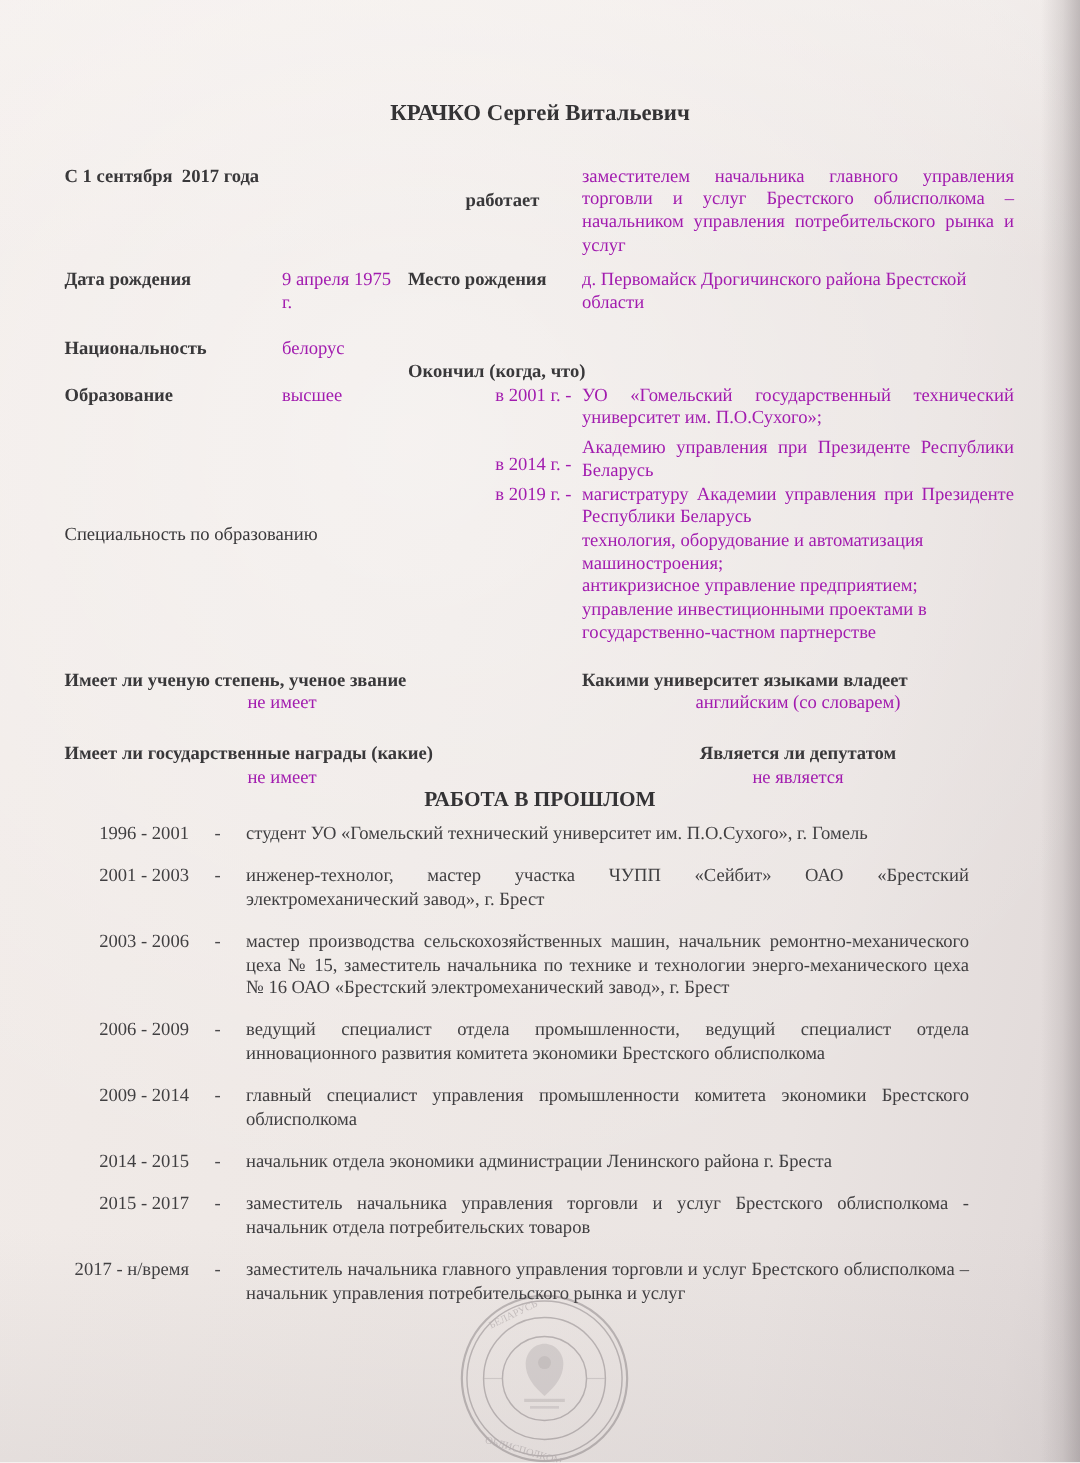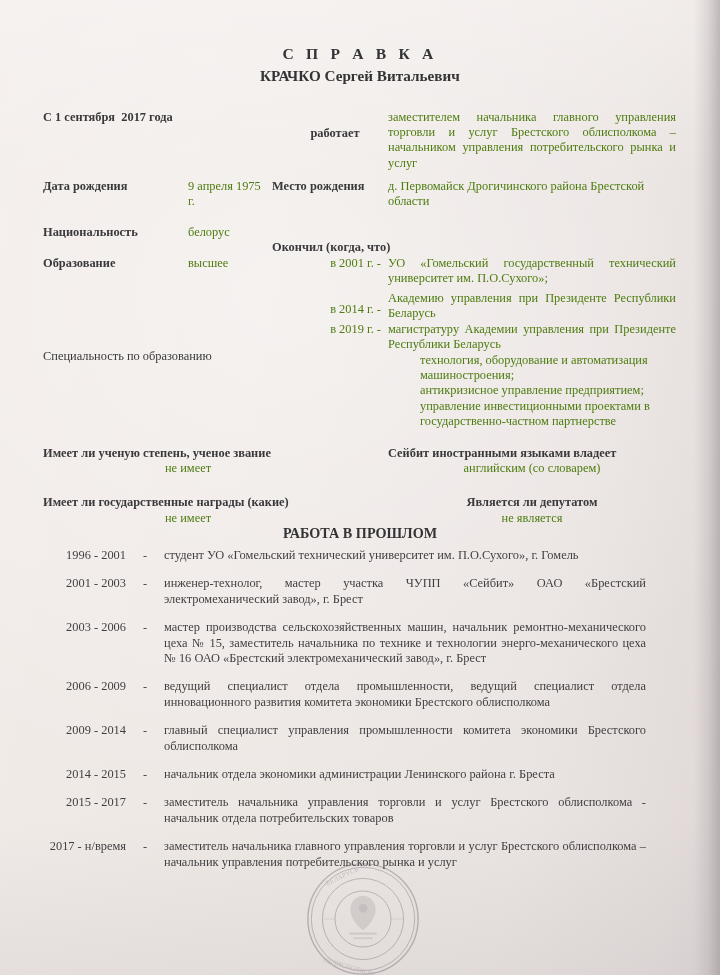--- a/index.html
+++ b/index.html
@@ -46,21 +46,21 @@
     position: relative;
     width: 720px;
     height: 975px;
   }
 
   
   .t {
     position: absolute;
     font-size: 12.4px;
     line-height: 15.2px;
-    color: #4d7c0f;
+    color: #a21caf;
     white-space: pre-wrap;
   }
   .b { font-weight: bold; color: #39383a; }
   .just { text-align: justify; text-align-last: left; }
 
   
   #title-spravka {
     left: 0; top: 46px; width: 720px;
     font-size: 15.6px;
     font-weight: bold;
@@ -94,21 +94,21 @@
   #education-label { left: 43px;  top: 256px; width: 150px; font-weight: bold; }
   #education-val   { left: 188px; top: 256px; width: 110px; }
 
   .grad-year { left: 295px; width: 86px; text-align: right; }
   .grad-text { left: 388px; width: 288px; }
   #grad-y0 { top: 256px; } #grad-t0 { top: 256px; }
   #grad-y1 { top: 291px; margin-top: 11px; } #grad-t1 { top: 291px; }
   #grad-y2 { top: 322px; } #grad-t2 { top: 322px; }
 
   #specialty-label { left: 43px;  top: 349px; width: 250px; font-weight: normal; }
-  #specialty-val   { left: 388px; top: 353px; width: 288px; margin-left: 32px; }
+  #specialty-val   { left: 388px; top: 353px; width: 288px; }
 
   #degree-label { left: 43px;  top: 446px; width: 290px; font-weight: bold; }
   #degree-val   { left: 43px;  top: 461px; width: 290px; text-align: center; }
   #lang-label   { left: 388px; top: 446px; width: 288px; font-weight: bold; }
   #lang-val     { left: 388px; top: 461px; width: 288px; text-align: center; }
 
   #awards-label { left: 43px;  top: 495px; width: 290px; font-weight: bold; }
   #awards-val   { left: 43px;  top: 511px; width: 290px; text-align: center; }
   #deputy-label { left: 388px; top: 495px; width: 288px; font-weight: bold; text-align: center; }
   #deputy-val   { left: 388px; top: 511px; width: 288px; text-align: center; }
@@ -172,21 +172,20 @@
 </style>
 </head>
 <body>
 
 <div id="page">
   <div id="paper-tone"></div>
   <div id="paper-vignette"></div>
 
   <div id="content">
 
-    <div class="t" id="title-spravka">С П Р А В К А</div>
     <div class="t" id="title-name">КРАЧКО Сергей Витальевич</div>
 
     <div class="t b" id="since-date">С 1 сентября  2017 года</div>
     <div class="t b" id="works-label">работает</div>
     <div class="t just" id="position-val">заместителем начальника главного управления торговли и услуг Брестского облисполкома – начальником управления потребительского рынка и услуг</div>
 
     <div class="t b" id="birthdate-label">Дата рождения</div>
     <div class="t" id="birthdate-val">9 апреля 1975 г.</div>
     <div class="t b" id="birthplace-label">Место рождения</div>
     <div class="t" id="birthplace-val">д. Первомайск Дрогичинского района Брестской области</div>
@@ -207,21 +206,21 @@
     <div class="t grad-year" id="grad-y2">в 2019 г. -</div>
     <div class="t grad-text just" id="grad-t2">магистратуру Академии управления при Президенте Республики Беларусь</div>
 
     <div class="t b" id="specialty-label">Специальность по образованию</div>
     <div class="t" id="specialty-val">технология, оборудование и автоматизация машиностроения;
 антикризисное управление предприятием;
 управление инвестиционными проектами в государственно-частном партнерстве</div>
 
     <div class="t b" id="degree-label">Имеет ли ученую степень, ученое звание</div>
     <div class="t" id="degree-val">не имеет</div>
-    <div class="t b" id="lang-label">Сейбит иностранными языками владеет</div>
+    <div class="t b" id="lang-label">Какими университет языками владеет</div>
     <div class="t b" id="awards-label">Имеет ли государственные награды (какие)</div>
 
     <div class="t" id="lang-val">английским (со словарем)</div>
     <div class="t" id="awards-val">не имеет</div>
     <div class="t b" id="deputy-label">Является ли депутатом</div>
     <div class="t" id="deputy-val">не является</div>
 
     <div class="t" id="past-work-heading">РАБОТА В ПРОШЛОМ</div>
 
     <div id="work-list">

